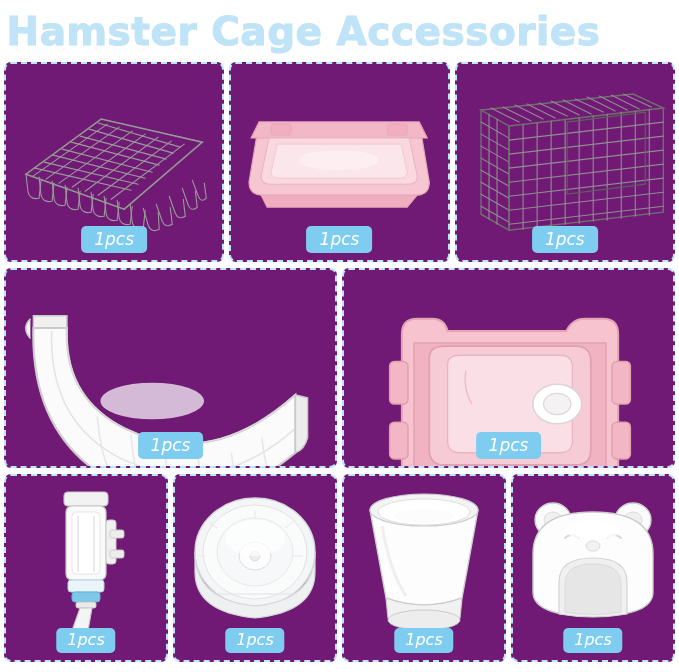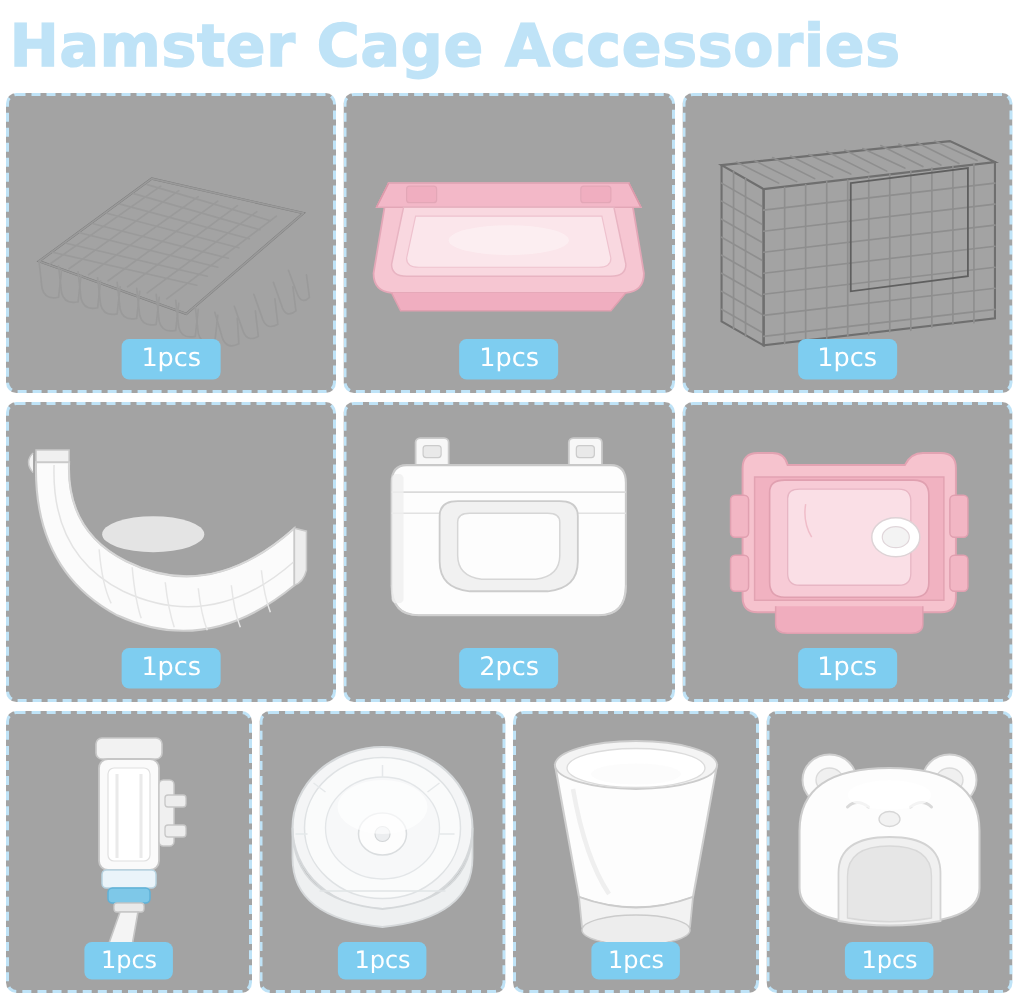--- a/index.html
+++ b/index.html
@@ -47,24 +47,25 @@
     gap: 5px;
   }
   .row-1 { height: 200px; margin-bottom: 6px; }
   .row-2 { height: 200px; margin-bottom: 6px; }
   .row-3 { height: 188px; }
 
   .cell {
     position: relative;
     border: 2px dashed #bfe3f7;
     border-radius: 7px;
-    background: #a3a3a3;
+    background: #701a75;
     box-sizing: border-box;
     flex: 1 1 0;
     overflow: hidden;
+    font-style: italic;
   }
   .cell-art {
     position: absolute;
     inset: 0;
     display: block;
   }
   .badge {
     position: absolute;
     left: 50%;
     transform: translateX(-50%);
@@ -221,38 +222,20 @@
             <path d="M126 122 Q128 140 132 150"></path>
             <path d="M148 120 Q150 138 154 148"></path>
             <path d="M168 110 Q170 128 174 138"></path>
           </g>
           <ellipse cx="96" cy="86" rx="34" ry="12" fill="#ffffff" opacity="0.7"></ellipse>
         </g>
       </svg>
       <div class="badge">1pcs</div>
     </div>
 
-    <div class="cell">
-      <svg class="cell-art" viewBox="0 0 216 200">
-        <g>
-          <rect x="46" y="22" width="22" height="22" rx="3" fill="#f7f7f7" stroke="#cbcbcb" stroke-width="1.2"></rect>
-          <rect x="148" y="22" width="22" height="22" rx="3" fill="#f7f7f7" stroke="#cbcbcb" stroke-width="1.2"></rect>
-          <rect x="51" y="27" width="12" height="8" rx="2" fill="#e9e9e9" stroke="#cbcbcb" stroke-width="0.8"></rect>
-          <rect x="153" y="27" width="12" height="8" rx="2" fill="#e9e9e9" stroke="#cbcbcb" stroke-width="0.8"></rect>
-          <path d="M40 40 L176 40 Q186 40 186 52 L186 120 Q186 140 168 140 L48 140 Q30 140 30 120 L30 52 Q30 40 40 40 Z" fill="#fdfdfd" stroke="#c9c9c9" stroke-width="1.4"></path>
-          <path d="M30 58 L186 58" stroke="#dadada" stroke-width="1.2" fill="none"></path>
-          <path d="M30 72 L186 72" stroke="#e2e2e2" stroke-width="1" fill="none"></path>
-          <path d="M62 74 Q62 64 74 64 L142 64 Q154 64 154 74 L154 104 Q154 122 134 124 L82 124 Q62 122 62 104 Z" fill="#f1f1f1" stroke="#cccccc" stroke-width="1.2"></path>
-          <path d="M74 78 Q74 72 82 72 L134 72 Q142 72 142 78 L142 100 Q142 114 126 116 L90 116 Q74 114 74 100 Z" fill="#fdfdfd" stroke="#d6d6d6" stroke-width="1"></path>
-          <path d="M30 120 Q30 140 48 140 L168 140 Q186 140 186 120" fill="none" stroke="#d0d0d0" stroke-width="1"></path>
-          <rect x="30" y="46" width="8" height="86" rx="3" fill="#efefef" opacity="0.8"></rect>
-        </g>
-      </svg>
-      <div class="badge">2pcs</div>
-    </div>
 
     <div class="cell">
       <svg class="cell-art" viewBox="0 0 216 200">
         <g>
           <path d="M38 42 Q38 32 48 32 L58 32 Q66 32 68 40 L146 40 Q150 32 158 32 L170 32 Q180 32 180 42 L180 128 Q180 138 170 138 L48 138 Q38 138 38 128 Z" fill="#f6c3ce" stroke="#e2a3b2" stroke-width="1.3"></path>
           <path d="M46 48 L172 48 L172 130 L46 130 Z" fill="#f1b2c1" stroke="#e2a3b2" stroke-width="1"></path>
           <path d="M56 58 Q56 50 66 50 L152 50 Q162 50 162 60 L162 118 Q162 128 152 128 L66 128 Q56 128 56 118 Z" fill="#f7cbd6" stroke="#e0a0b0" stroke-width="1.1"></path>
           <path d="M68 62 Q68 56 76 56 L142 56 Q150 56 150 64 L150 112 Q150 120 142 120 L76 120 Q68 120 68 112 Z" fill="#fadfe6" stroke="#e7b6c4" stroke-width="0.9"></path>
           <ellipse cx="140" cy="88" rx="16" ry="13" fill="#ffffff" stroke="#ddd3d6" stroke-width="1"></ellipse>
           <ellipse cx="140" cy="88" rx="9" ry="7" fill="#f3f3f3" stroke="#e0d6da" stroke-width="0.8"></ellipse>

